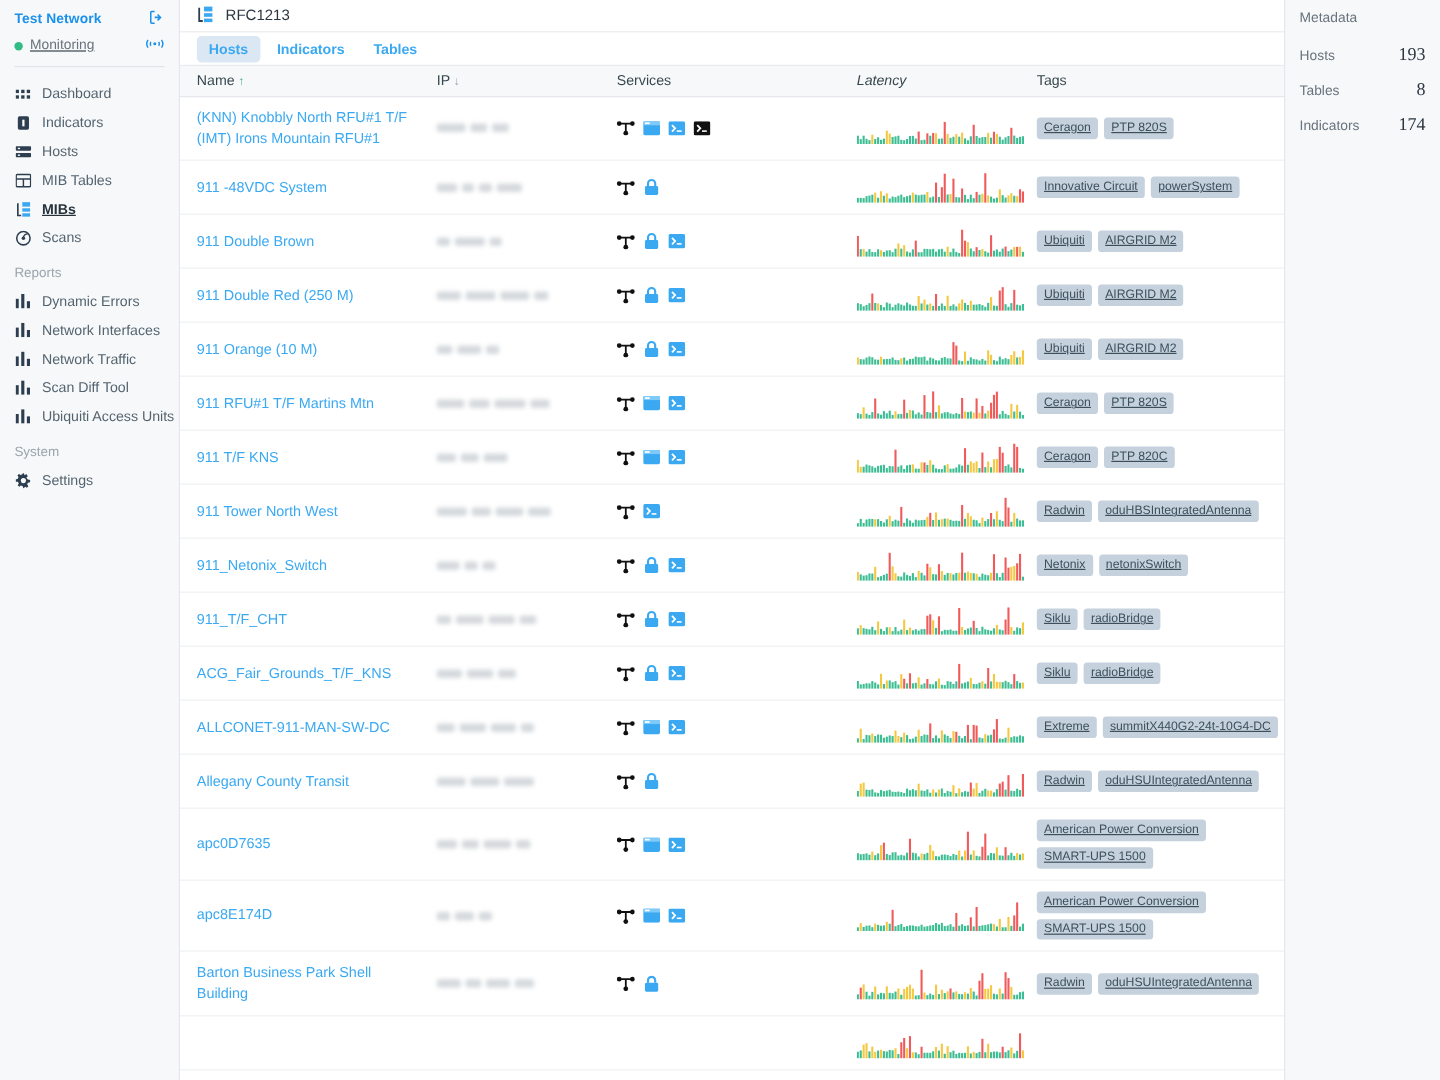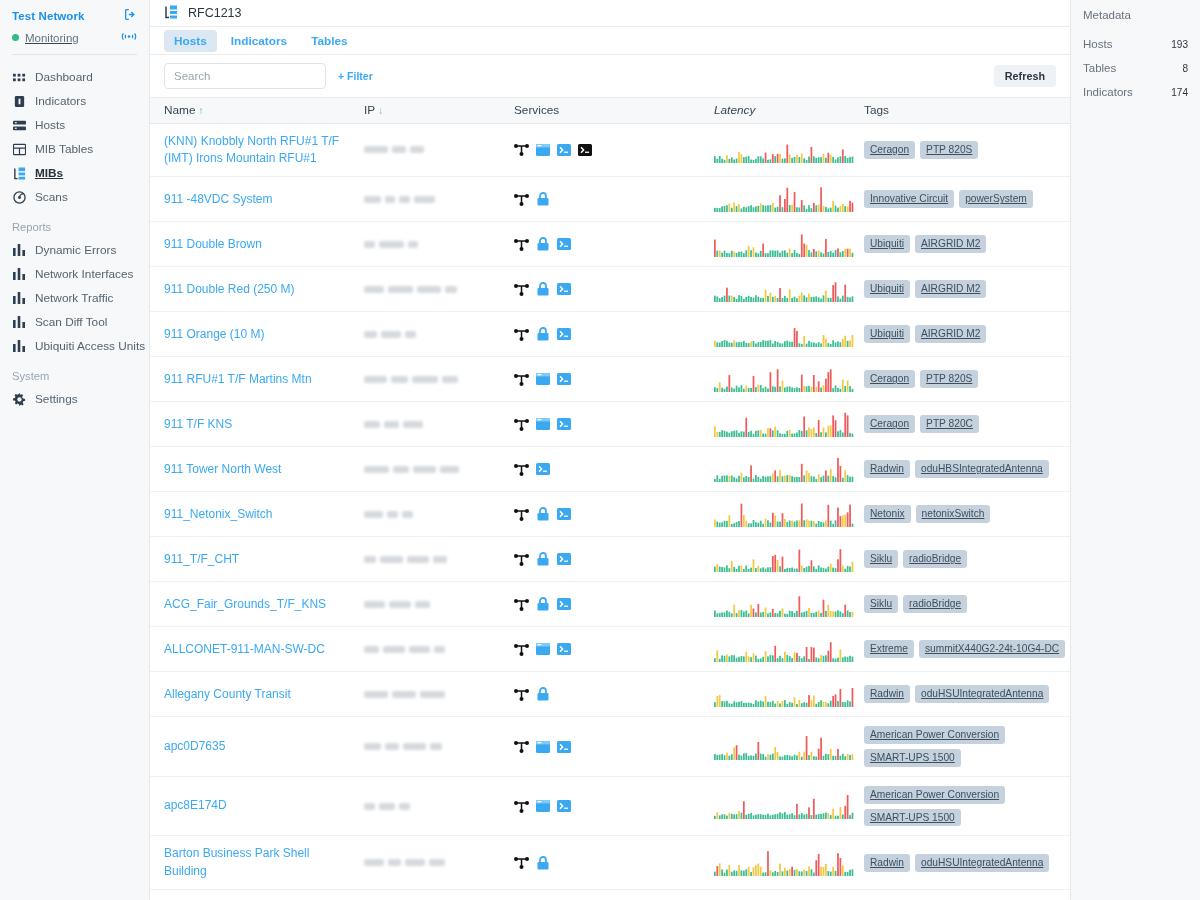--- a/index.html
+++ b/index.html
@@ -135,21 +135,21 @@
     width: 130px; flex: 0 0 130px; height: 900px;
     background: #f7f8fa; border-left: 1px solid #e4e7ec;
     padding: 0 12px;
   }
   .meta-title { color: #68737d; font-size: 11.5px; padding: 9px 0 11px 0; }
   .meta-row {
     display: flex; align-items: center; justify-content: space-between;
     padding: 6px 0;
   }
   .meta-k { color: #68737d; font-size: 11.5px; }
-  .meta-v { color: #2b3640; font-size: 10px; }
+  .meta-v { color: #2b3640; font-size: 15px; font-family: Liberation Serif, serif; }
 </style>
 </head>
 <body>
 
 <div class="app">
 
   <aside class="sidebar">
     <div class="sb-top">
       <span class="sb-netname">Test Network</span>
       <span class="sb-logout">
@@ -317,25 +317,20 @@
       </span>
       <span class="page-title">RFC1213</span>
     </div>
 
     <div class="tabbar">
       <div class="tab active">Hosts</div>
       <div class="tab">Indicators</div>
       <div class="tab">Tables</div>
     </div>
 
-    <div class="toolbar">
-      <input class="search-input" type="text" placeholder="Search" style="">
-      <span class="filter-btn">+ Filter</span>
-      <button class="refresh-btn">Refresh</button>
-    </div>
 
     <div class="tbl-wrap">
       <table class="hosts">
         <thead>
           <tr>
             <th class="c-name"><span>Name</span><span class="sort-ar">↑</span></th>
             <th class="c-ip"><span>IP</span><span class="sort-ar dn">↓</span></th>
             <th class="c-svc">Services</th>
             <th class="c-lat">Latency</th>
             <th class="c-tags">Tags</th>

